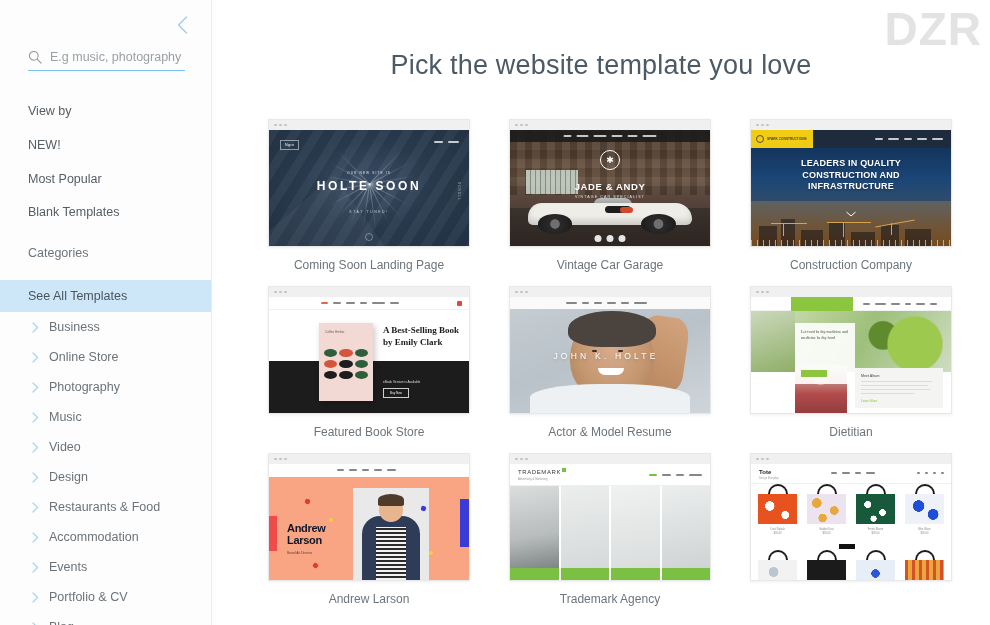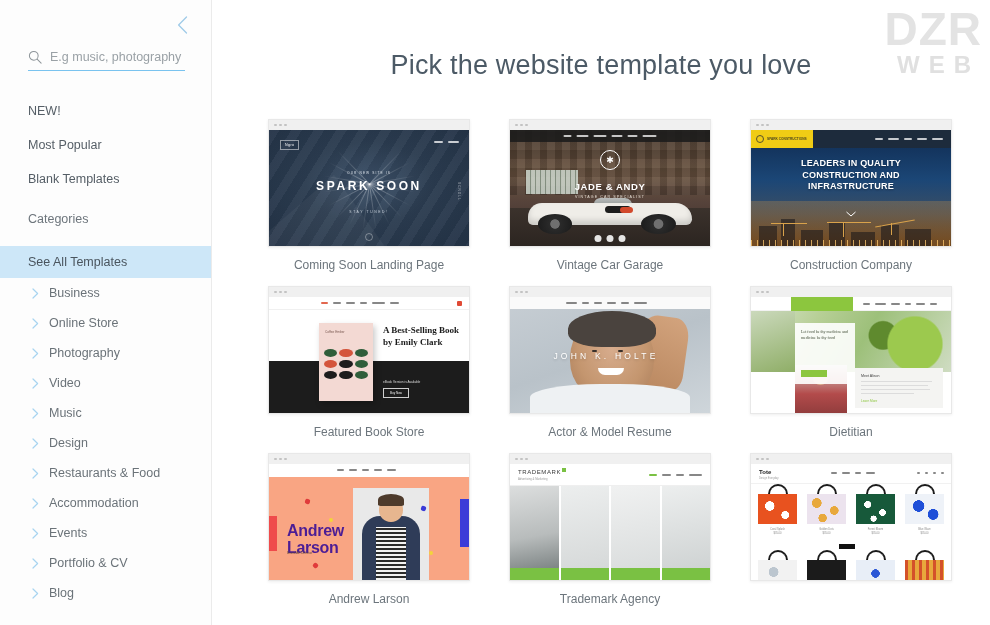--- a/index.html
+++ b/index.html
@@ -328,22 +328,22 @@
   .c7 .photo { position: absolute; left: 42%; top: 20%; width: 38%; bottom: 0;
     background: #e9e9e9; }
   .c7 .pbody { position: absolute; left: 12%; right: 12%; bottom: 0; top: 30%;
     background: #2f3c58; border-radius: 18px 18px 0 0; }
   .c7 .stripes { position: absolute; left: 30%; right: 30%; bottom: 0; top: 42%;
     background: repeating-linear-gradient(0deg, #2b2b2b 0 2px, #f2f2f2 2px 4px); }
   .c7 .pface { position: absolute; left: 34%; top: 10%; width: 32%; height: 26%;
     background: #e7b68f; border-radius: 48%; }
   .c7 .phair { position: absolute; left: 33%; top: 7%; width: 34%; height: 12%;
     background: #4e3b2c; border-radius: 50% 50% 10% 10%; }
-  .c7 .name { position: absolute; left: 9%; top: 50%; color: #4c1d95;
-    font-size: 16px; font-weight: bold; line-height: 1.05; letter-spacing: -0.3px; }
+  .c7 .name { position: absolute; left: 9%; top: 50%; color: #0f172a;
+    font-size: 11px; font-weight: bold; line-height: 1.05; letter-spacing: -0.3px; }
   .c7 .role { position: absolute; left: 9%; top: 74%; color: #5b4038; font-size: 3.2px; }
   .c7 .conf { position: absolute; border-radius: 2px; }
 
   
   .c8 { width: 100%; height: 100%; position: relative; background: #fff; }
   .c8 .nav { position: absolute; top: 0; left: 0; right: 0; height: 22px; background: #fff;
     border-bottom: 1px solid #efefef; }
   .c8 .brand { position: absolute; left: 8px; top: 5px;
     font-size: 6px; color: #3a3a3a; letter-spacing: .6px; }
   .c8 .brandsub { position: absolute; left: 8px; top: 13px; font-size: 2.8px; color: #9a9a9a; }
@@ -392,20 +392,21 @@
 
     <div class="search-wrap">
       <svg class="search-icon" viewBox="0 0 16 16">
         <circle cx="6.6" cy="6.6" r="5" fill="none" stroke="#8d9499" stroke-width="1.15"></circle>
         <line x1="10.4" y1="10.4" x2="15" y2="15" stroke="#8d9499" stroke-width="1.15" stroke-linecap="round"></line>
       </svg>
       <input class="search-input" type="text" placeholder="E.g music, photography" style="">
     </div>
 
     <nav class="nav-list">
+      <div class="nav-item">View by</div>
       <div class="nav-item">NEW!</div>
       <div class="nav-item">Most Popular</div>
       <div class="nav-item">Blank Templates</div>
     </nav>
 
     <div class="section-label">Categories</div>
 
     <div class="cat-active">See All Templates</div>
 
     <div>
@@ -424,27 +425,27 @@
       <div class="cat-item">
         <svg class="cat-chevron" viewBox="0 0 7 11">
             <path d="M1 1 L5.6 5.5 L1 10" fill="none" stroke="#a7d4f0" stroke-width="1.2" stroke-linecap="round" stroke-linejoin="round"></path>
           </svg>
         <span>Photography</span>
       </div>
       <div class="cat-item">
         <svg class="cat-chevron" viewBox="0 0 7 11">
             <path d="M1 1 L5.6 5.5 L1 10" fill="none" stroke="#a7d4f0" stroke-width="1.2" stroke-linecap="round" stroke-linejoin="round"></path>
           </svg>
+        <span>Music</span>
+      </div>
+      <div class="cat-item">
+        <svg class="cat-chevron" viewBox="0 0 7 11">
+            <path d="M1 1 L5.6 5.5 L1 10" fill="none" stroke="#a7d4f0" stroke-width="1.2" stroke-linecap="round" stroke-linejoin="round"></path>
+          </svg>
         <span>Video</span>
-      </div>
-      <div class="cat-item">
-        <svg class="cat-chevron" viewBox="0 0 7 11">
-            <path d="M1 1 L5.6 5.5 L1 10" fill="none" stroke="#a7d4f0" stroke-width="1.2" stroke-linecap="round" stroke-linejoin="round"></path>
-          </svg>
-        <span>Music</span>
       </div>
       <div class="cat-item">
         <svg class="cat-chevron" viewBox="0 0 7 11">
             <path d="M1 1 L5.6 5.5 L1 10" fill="none" stroke="#a7d4f0" stroke-width="1.2" stroke-linecap="round" stroke-linejoin="round"></path>
           </svg>
         <span>Design</span>
       </div>
       <div class="cat-item">
         <svg class="cat-chevron" viewBox="0 0 7 11">
             <path d="M1 1 L5.6 5.5 L1 10" fill="none" stroke="#a7d4f0" stroke-width="1.2" stroke-linecap="round" stroke-linejoin="round"></path>
@@ -475,21 +476,20 @@
           </svg>
         <span>Blog</span>
       </div>
     </div>
   </aside>
 
   <section class="main">
 
     <div class="watermark">
       <div class="wm-1">DZR</div>
-      <div class="wm-2">WEB</div>
     </div>
 
     <h1 class="page-title">Pick the website template you love</h1>
 
     <div class="grid">
 
       <div class="card">
         <div class="thumb">
           <div class="chrome">
             <span class="dot"></span>
@@ -517,21 +517,21 @@
                 <div class="ray" style="transform:rotate(-100deg)"></div>
                 <div class="ray" style="transform:rotate(-118deg)"></div>
                 <div class="ray" style="transform:rotate(-136deg)"></div>
               </div>
               <div class="logo">Ngro</div>
               <div class="tiny-nav" style="right:10px; top:11px;">
                 <span class="tn" style="width:9px"></span>
                   <span class="tn" style="width:11px"></span>
               </div>
               <div class="sup">OUR NEW SITE IS</div>
-              <div class="big">SPARK SOON</div>
+              <div class="big">HOLTE SOON</div>
               <div class="sub">STAY TUNED!</div>
               <div class="side">SCROLL</div>
               <div class="circ"></div>
             </div>
           </div>
         </div>
         <div class="card-caption">Coming Soon Landing Page</div>
       </div>
 
       <div class="card">

